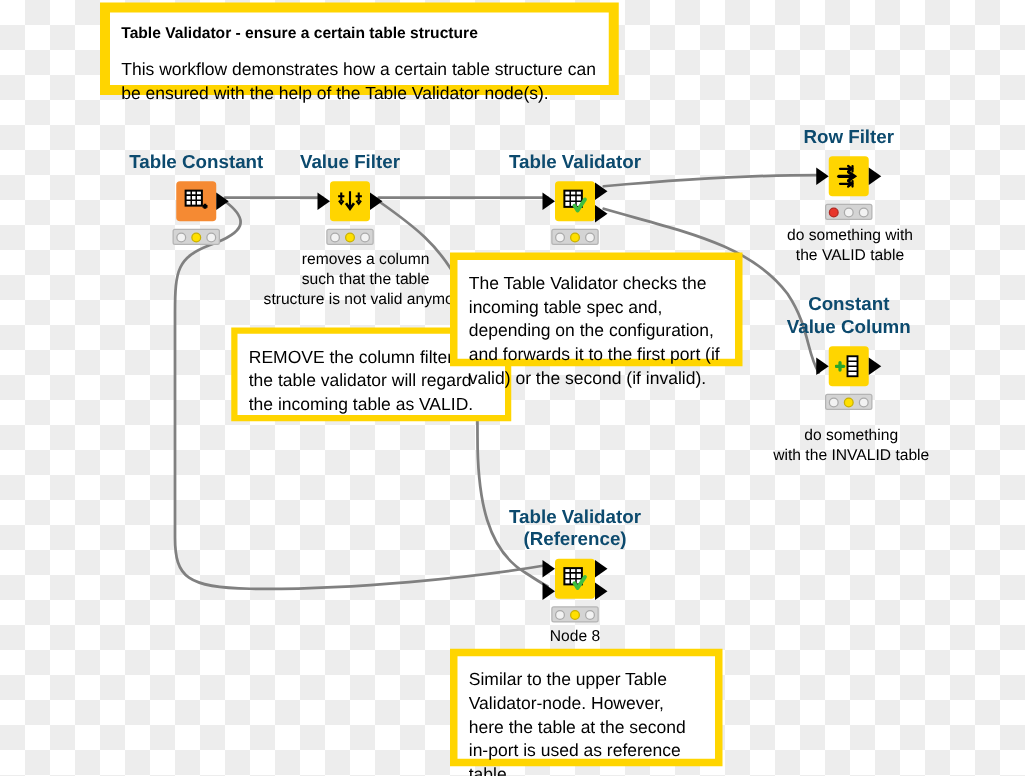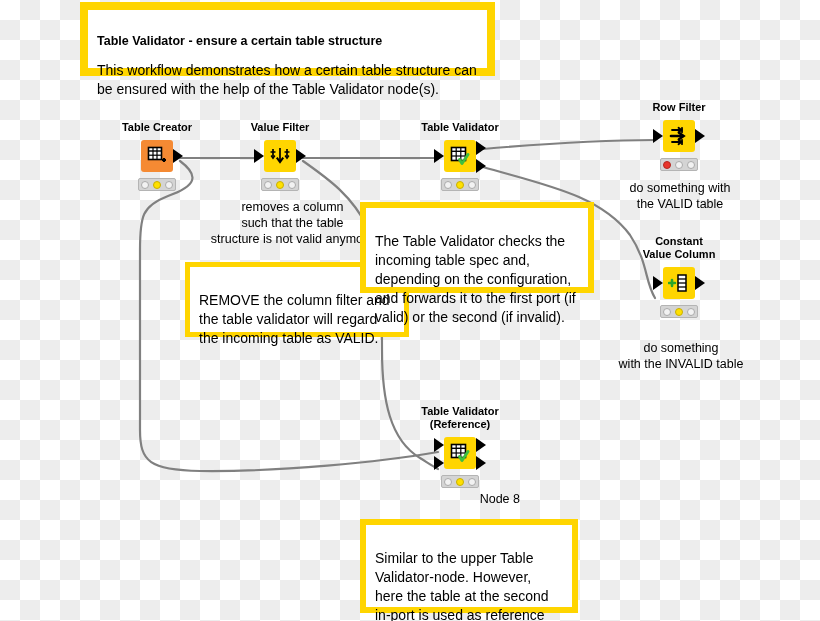--- a/index.html
+++ b/index.html
@@ -36,21 +36,21 @@
   .anno {
     position: absolute;
     background: #FFD500;
     box-sizing: border-box;
   }
   .anno .inner {
     background: #ffffff;
     width: 100%;
     height: 100%;
     box-sizing: border-box;
-    padding: 24px 9px;
+    padding: 9px 9px;
   }
   .anno-title {
     font-weight: bold;
     font-size: 12.5px;
     color: #000;
     margin: 0 0 13px 0;
     line-height: 1.15;
   }
   .anno-text {
     font-size: 14px;
@@ -68,23 +68,23 @@
     text-align: center;
     white-space: pre-line;
   }
 
   
   .node {
     position: absolute;
     width: 120px;
   }
   .node-label {
-    font-size: 11px;
+    font-size: 15px;
     font-weight: bold;
-    color: #000000;
+    color: #0c4a6e;
     text-align: center;
     line-height: 1.2;
     white-space: pre-line;
     margin-bottom: 5px;
   }
   .node-body {
     position: relative;
     height: 34px;
     display: flex;
     align-items: center;
@@ -132,21 +132,21 @@
     background: #f2f2f2;
     border: 1px solid #aaa;
     box-sizing: border-box;
   }
   .lamp.red    { background: #e8352b; border-color: #b32720; }
   .lamp.yellow { background: #ffe000; border-color: #c9b000; }
 
   .node-sublabel {
     font-size: 12.5px;
     color: #000;
-    text-align: right;
+    text-align: center;
     margin-top: 4px;
   }
 </style>
 </head>
 <body>
 
 <div id="canvas">
 
   <svg id="edges" viewBox="0 0 820 621" xmlns="http://www.w3.org/2000/svg">
     <g fill="none" stroke="#808080" stroke-width="2.2" stroke-linecap="round">
@@ -172,21 +172,21 @@
   </svg>
 
   <div class="anno" style="left:80px; top:2px; width:415px; height:74px; padding:8px;">
     <div class="inner">
       <p class="anno-title">Table Validator - ensure a certain table structure</p>
       <p class="anno-text">This workflow demonstrates how a certain table structure can be ensured with the help of the Table Validator node(s).</p>
     </div>
   </div>
 
   <div class="node" style="left:97px; top:121px;">
-    <div class="node-label">Table Creator</div>
+    <div class="node-label">Table Constant</div>
     <div class="node-body">
       <div class="node-box orange">
         <svg width="20" height="20" viewBox="0 0 20 20">
           <rect x="1.5" y="1.5" width="13" height="12" fill="#fff" stroke="#000" stroke-width="1.6"></rect>
           <line x1="1.5" y1="5" x2="14.5" y2="5" stroke="#000" stroke-width="1.4"></line>
           <line x1="6" y1="1.5" x2="6" y2="13.5" stroke="#000" stroke-width="1.2"></line>
           <line x1="10" y1="1.5" x2="10" y2="13.5" stroke="#000" stroke-width="1.2"></line>
           <line x1="1.5" y1="9.2" x2="14.5" y2="9.2" stroke="#000" stroke-width="1.2"></line>
           <path d="M 15 14 h 4 M 17 12 v 4" stroke="#000" stroke-width="2.2" fill="none"></path>
         </svg>

